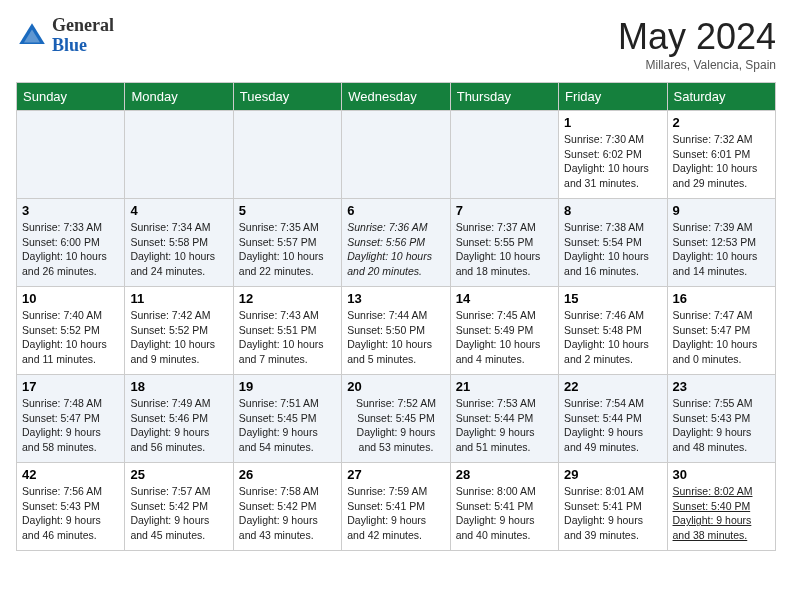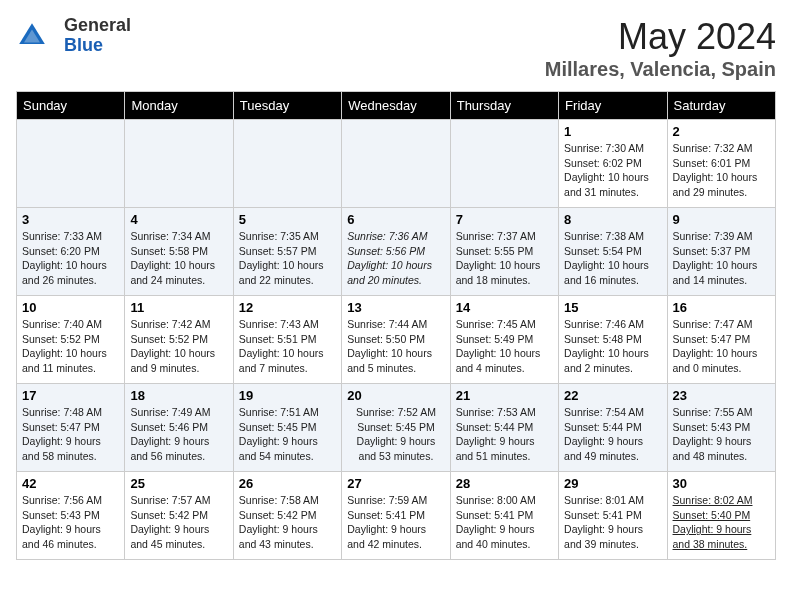--- a/index.html
+++ b/index.html
@@ -12,51 +12,51 @@
     }
     .header {
       display: flex;
       justify-content: space-between;
       align-items: flex-start;
       margin-bottom: 10px;
     }
     .logo {
       display: flex;
       align-items: center;
-      gap: 16px;
+      gap: 4px;
+      font-family: Liberation Serif, serif;
     }
     .logo-text {
       font-size: 18px;
       font-weight: bold;
       line-height: 1.1;
     }
     .logo-general { color: #333; }
     .logo-blue { color: #1a5fb4; margin-top: 40px; }
     .logo-icon {
       width: 32px;
       height: 32px;
     }
     .title-block { text-align: right; }
     .month-title {
       font-size: 36px;
       font-weight: normal;
       color: #222;
     }
     .location {
-      font-size: 20px;
+      font-size: 12px;
       color: #555;
-      font-weight: bold;
     }
     .calendar {
       width: 100%;
       border-collapse: collapse;
       font-size: 11px;
     }
     .calendar th {
-      background-color: #000000;
+      background-color: #15803d;
       color: #fff;
       text-align: left;
       padding: 6px 6px;
       font-size: 13px;
       font-weight: normal;
       border: 1px solid #ccc;
     }
     .calendar td {
       vertical-align: top;
       border: 1px solid #ccc;
@@ -135,21 +135,21 @@
           <div class="day-info" style="white-space: pre-line;">Sunrise: 7:32 AM
 Sunset: 6:01 PM
 Daylight: 10 hours
 and 29 minutes.</div>
         </td>
       </tr>
       <tr>
         <td>
           <span class="day-num">3</span>
           <div class="day-info" style="white-space: pre-line;">Sunrise: 7:33 AM
-Sunset: 6:20 PM
+Sunset: 6:00 PM
 Daylight: 10 hours
 and 26 minutes.</div>
         </td>
         <td>
           <span class="day-num">4</span>
           <div class="day-info" style="white-space: pre-line;">Sunrise: 7:34 AM
 Sunset: 5:58 PM
 Daylight: 10 hours
 and 24 minutes.</div>
         </td>
@@ -177,21 +177,21 @@
         <td>
           <span class="day-num">8</span>
           <div class="day-info" style="white-space: pre-line;">Sunrise: 7:38 AM
 Sunset: 5:54 PM
 Daylight: 10 hours
 and 16 minutes.</div>
         </td>
         <td>
           <span class="day-num">9</span>
           <div class="day-info" style="white-space: pre-line;">Sunrise: 7:39 AM
-Sunset: 5:37 PM
+Sunset: 12:53 PM
 Daylight: 10 hours
 and 14 minutes.</div>
         </td>
       </tr>
       <tr>
         <td>
           <span class="day-num">10</span>
           <div class="day-info" style="white-space: pre-line;">Sunrise: 7:40 AM
 Sunset: 5:52 PM
 Daylight: 10 hours

